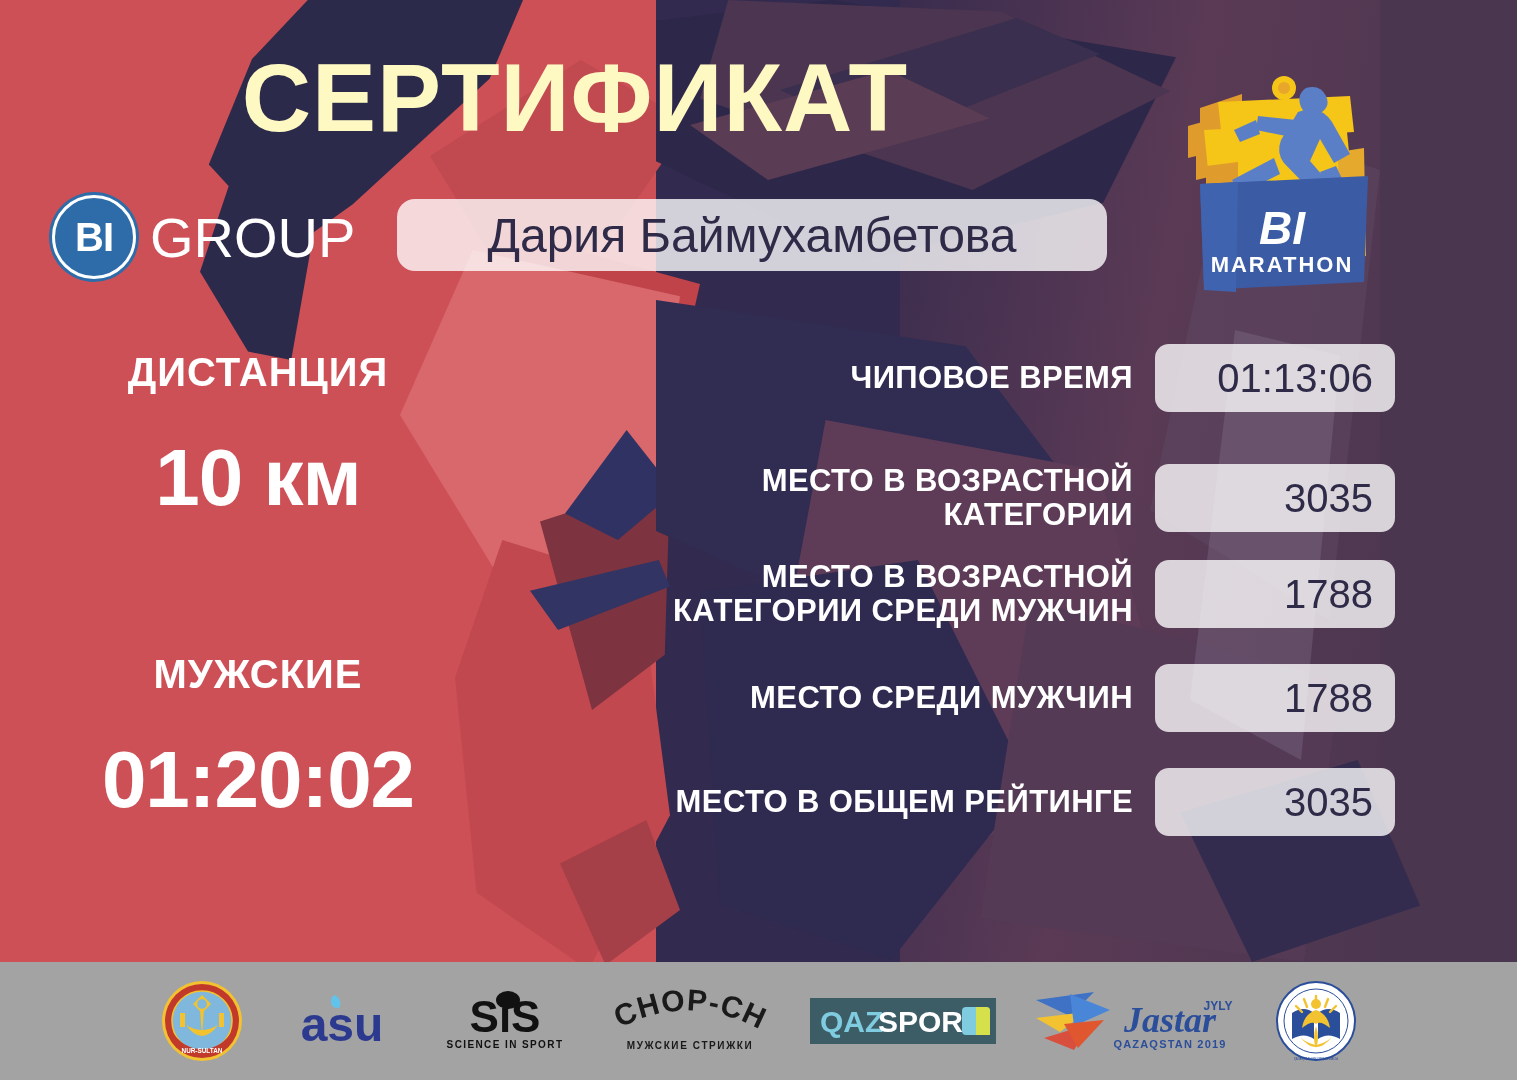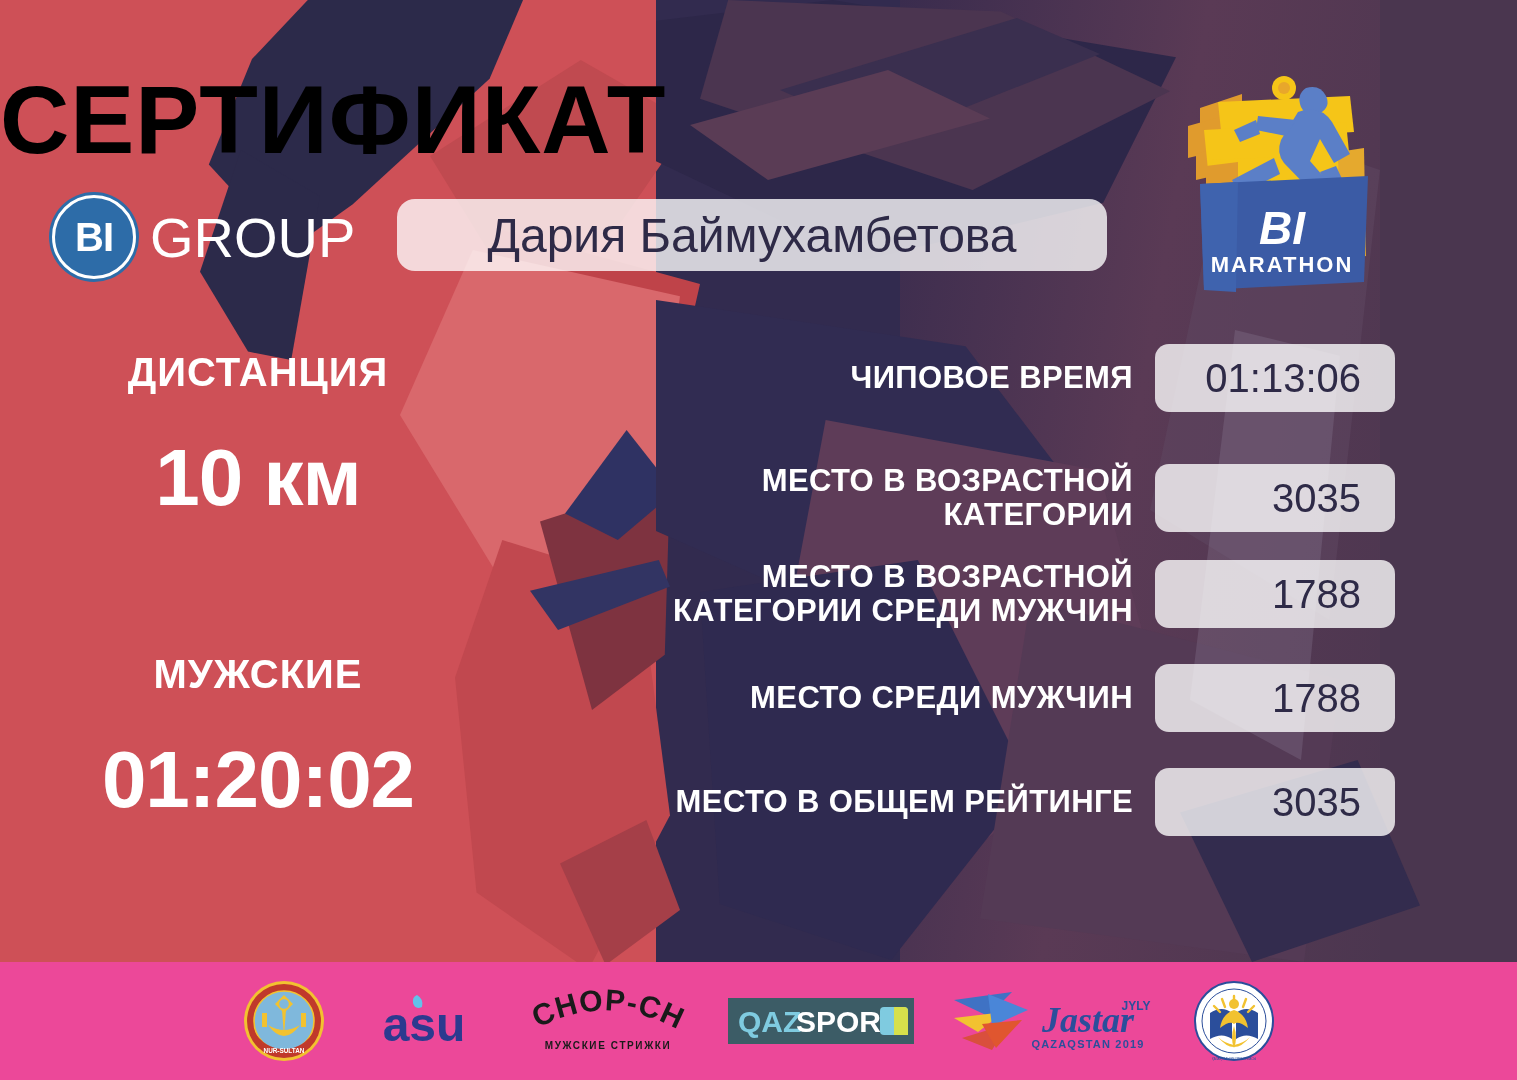--- a/index.html
+++ b/index.html
@@ -28,24 +28,24 @@
   .bg-right-mid {
     position:absolute; left:900px; top:0; width:520px; height:962px;
     background:linear-gradient(100deg,#3A2C4E 0%, #5A3A55 45%, #4A364F 100%);
   }
 
   
   .shard { position:absolute; }
 
   
   .title {
-    position:absolute; left:0; top:72px; width:1150px;
-    text-align:left;
+    position:absolute; left:0; top:50px; width:1150px;
+    text-align:center;
     font-size:96px; font-weight:bold; letter-spacing:1px;
-    color:#000000; line-height:1;
+    color:#fef9c3; line-height:1;
     white-space:nowrap;
   }
 
   
   .bigroup {
     position:absolute; left:52px; top:195px;
     display:flex; align-items:center; gap:14px;
   }
   .bi-badge {
     width:84px; height:84px; border-radius:50%;
@@ -97,29 +97,29 @@
   .row .rlabel {
     color:#ffffff; font-size:31px; font-weight:bold; letter-spacing:0.4px;
     line-height:1.1; text-align:right; padding-right:22px; flex:1;
     text-transform:uppercase;
   }
   .row .rvalue {
     width:240px; height:68px; flex:none;
     background:rgba(255,255,255,0.78);
     border-radius:14px;
     display:flex; align-items:center; justify-content:flex-end;
-    padding-right:34px;
+    padding-right:22px;
     color:#2E2A47; font-size:40px; font-weight:400;
   }
 
   
   #sponsors {
     position:absolute; left:0; top:962px;
     width:1517px; height:118px;
-    background:#ec4899;
+    background:#a3a3a3;
     display:flex; align-items:center; justify-content:center; gap:34px;
     padding:0 40px;
   }
   .sp { display:flex; align-items:center; justify-content:center; flex:none; }
 </style>
 </head>
 <body>
 
 <div id="cert">
 
@@ -271,20 +271,27 @@
   </div>
 
   <div class="sp">
     <svg width="128" height="60" viewBox="0 0 128 60">
       <path d="M57 4 q7 4 5 12 q-7 3 -9 -4 q-1 -6 4 -8 Z" fill="#63C2EA"></path>
       <text x="64" y="50" font-family="'Liberation Sans',sans-serif" font-size="48" font-weight="bold" fill="#2B3A8F" text-anchor="middle">asu</text>
     </svg>
   </div>
 
 
+  <div class="sp">
+    <svg width="130" height="66" viewBox="0 0 130 66">
+      <ellipse cx="68" cy="12" rx="12" ry="9" fill="#111111"></ellipse>
+      <text x="65" y="44" font-family="'Liberation Sans',sans-serif" font-size="44" font-weight="bold" fill="#111111" text-anchor="middle">SiS</text>
+      <text x="65" y="60" font-family="'Liberation Sans',sans-serif" font-size="10" font-weight="bold" letter-spacing="1.4" fill="#111111" text-anchor="middle">SCIENCE IN SPORT</text>
+    </svg>
+  </div>
 
   <div class="sp">
     <svg width="172" height="68" viewBox="0 0 172 68">
       <path id="ccarc" d="M10 44 q76 -42 152 2" fill="none"></path>
       <text font-family="'Liberation Sans',sans-serif" font-size="30" font-weight="bold" fill="#1A1A1A" letter-spacing="1">
         <textPath href="#ccarc" startOffset="4%">CHOP-CHOP</textPath>
       </text>
       <text x="86" y="62" font-family="'Liberation Sans',sans-serif" font-size="10" font-weight="bold" letter-spacing="1.6" fill="#1A1A1A" text-anchor="middle">МУЖСКИЕ СТРИЖКИ</text>
     </svg>
   </div>

